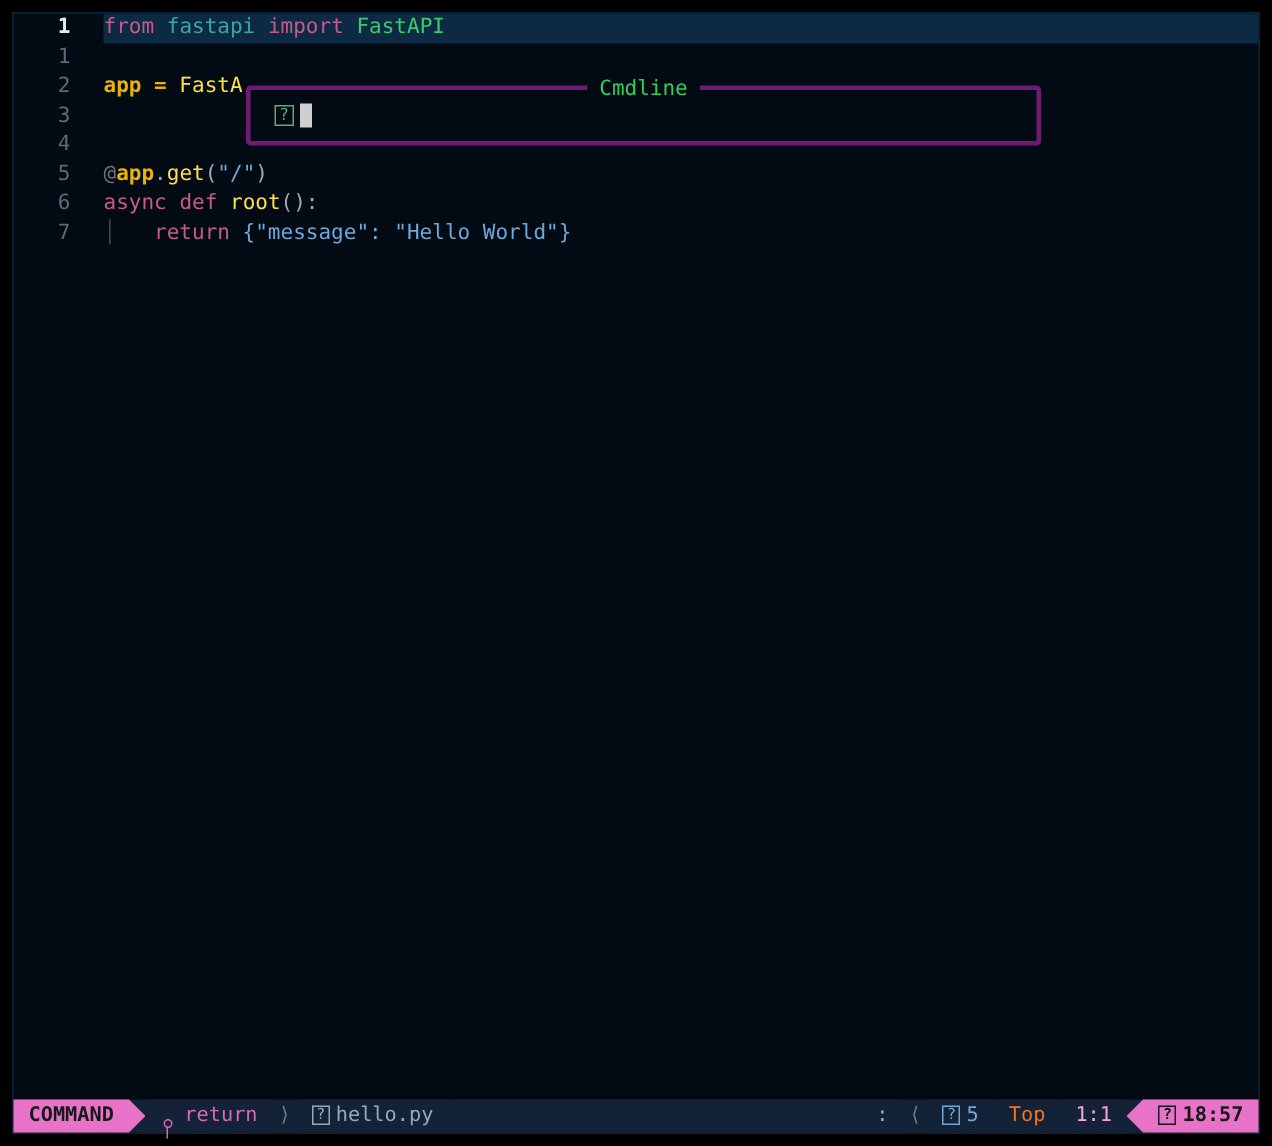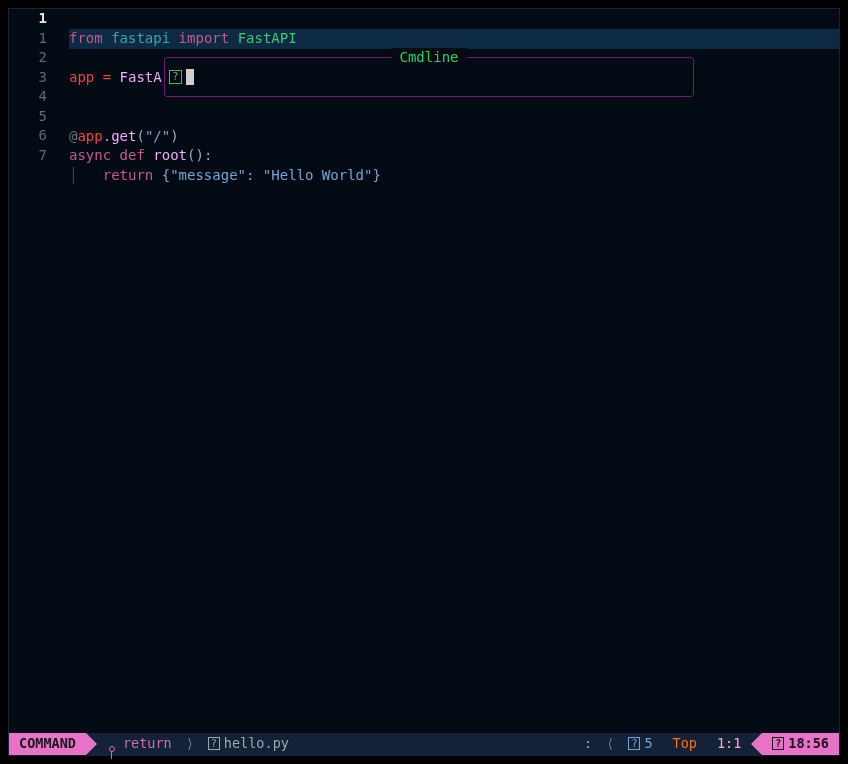--- a/index.html
+++ b/index.html
@@ -35,43 +35,43 @@
     color: #5b6b7a;
   }
   .gutter .ln { height: 19.5px; }
   .gutter .ln.current { color: #e8e8e8; font-weight: bold; }
 
   .code {
     position: absolute;
     left: 60px; right: 0; top: 0;
   }
   .code .line { height: 19.5px; white-space: pre; }
-  .code .line.cursorline { background: #0d2a44; margin-top: 20px; }
+  .code .line.cursorline { background: #0d2a44; }
 
   .kw    { color: #c75a8a; }         
   .mod   { color: #3aa7a0; }         
-  .ident { color: #ef4444; }
-  .func  { color: #f0abfc; }         
+  .ident { color: #eab308; font-weight: bold; }
+  .func  { color: #fde047; }         
   .str   { color: #6fa8d8; }
   .punc  { color: #a0a8b5; }
   .deco  { color: #6f6f78; }
   .greenf{ color: #3acb6c; }
   .indentbar { color: #3a4a5a; }
 
   
   .cmdwin {
     position: absolute;
     left: 155px;
     top: 48px;
     width: 530px;
     height: 40px;
-    border: 1px solid #701a75;
+    border: 3px solid #701a75;
     border-radius: 3px;
     background: transparent;
-    padding: 0 4px;
+    padding: 0 16px;
     display: flex;
     align-items: center;
     color: #b5b5b5;
   }
   .cmdwin .title {
     position: absolute;
     top: -10px;
     left: 50%;
     transform: translateX(-50%);
     background: #020a14;
@@ -196,17 +196,17 @@
       <span class="boxed">?</span>
       <span>5</span>
     </div>
 
     <div class="seg pos">Top</div>
     <div class="seg linecol">1:1</div>
 
     <div class="tri-l-pink"></div>
     <div class="seg clock">
       <span class="boxed" style="border-color:#17181b;color:#17181b">?</span>
-      <span>18:56</span>
+      <span>18:57</span>
     </div>
   </div>
 
 </div>
 
 </body></html>

